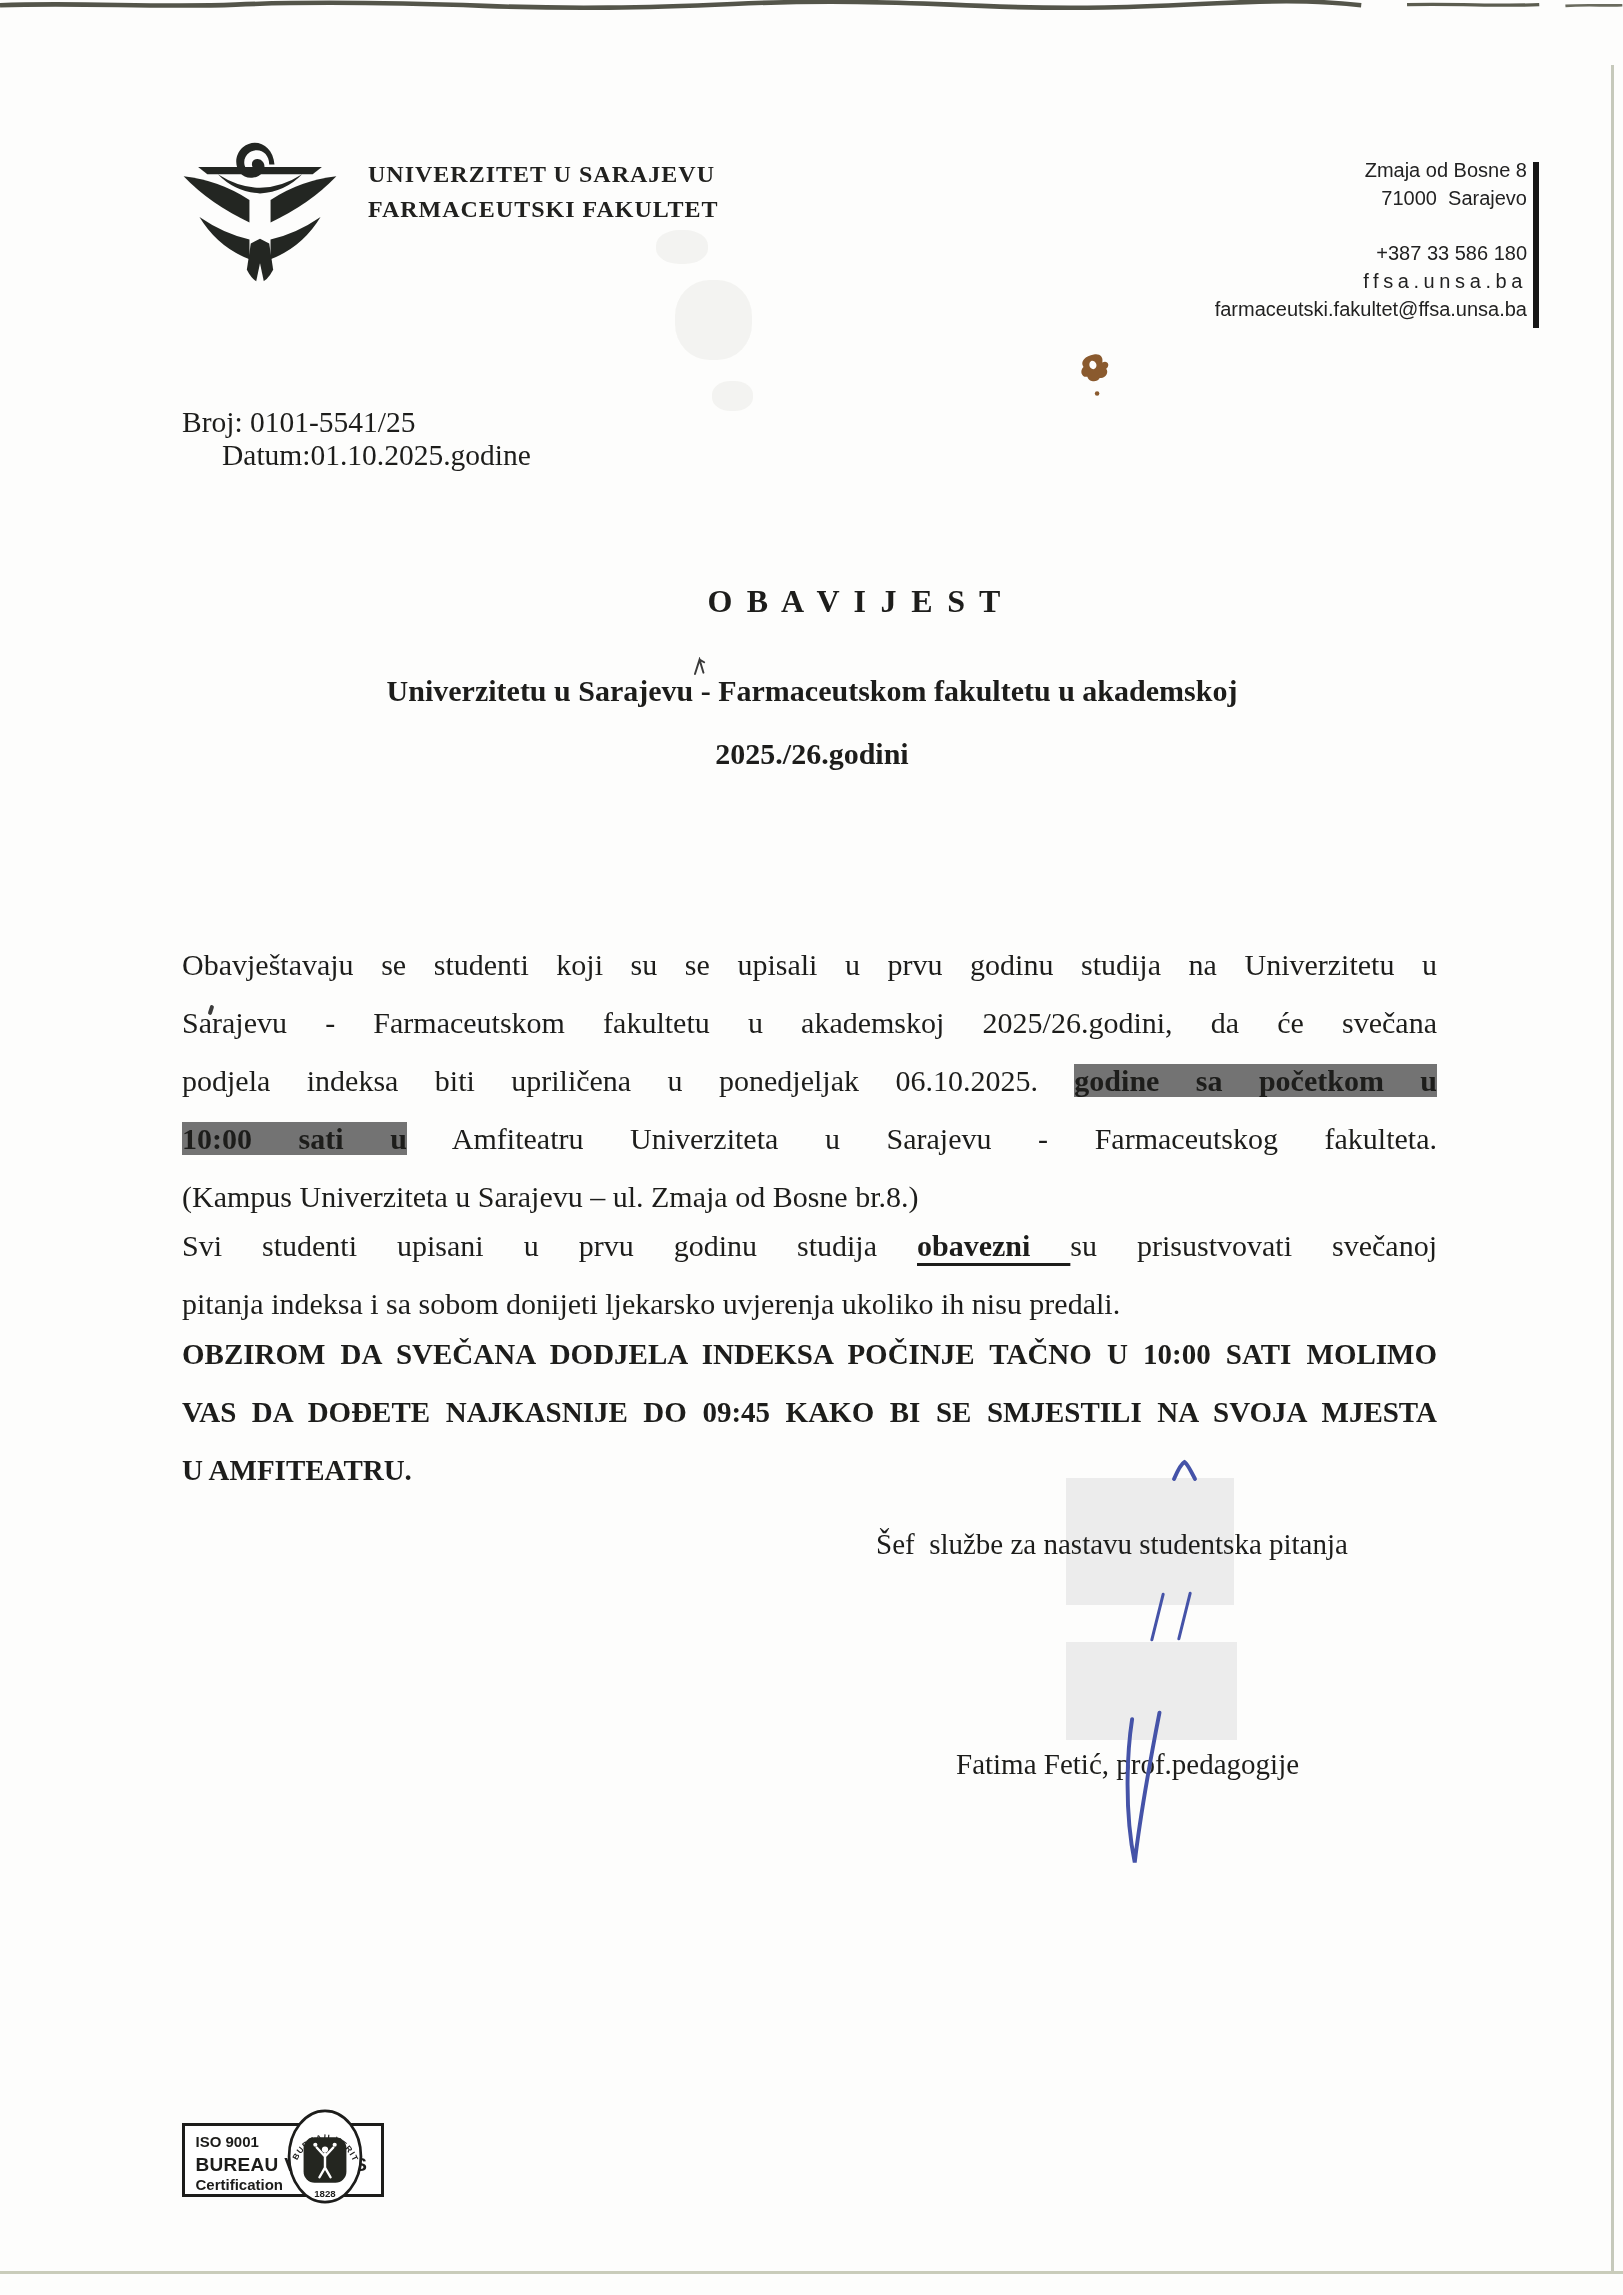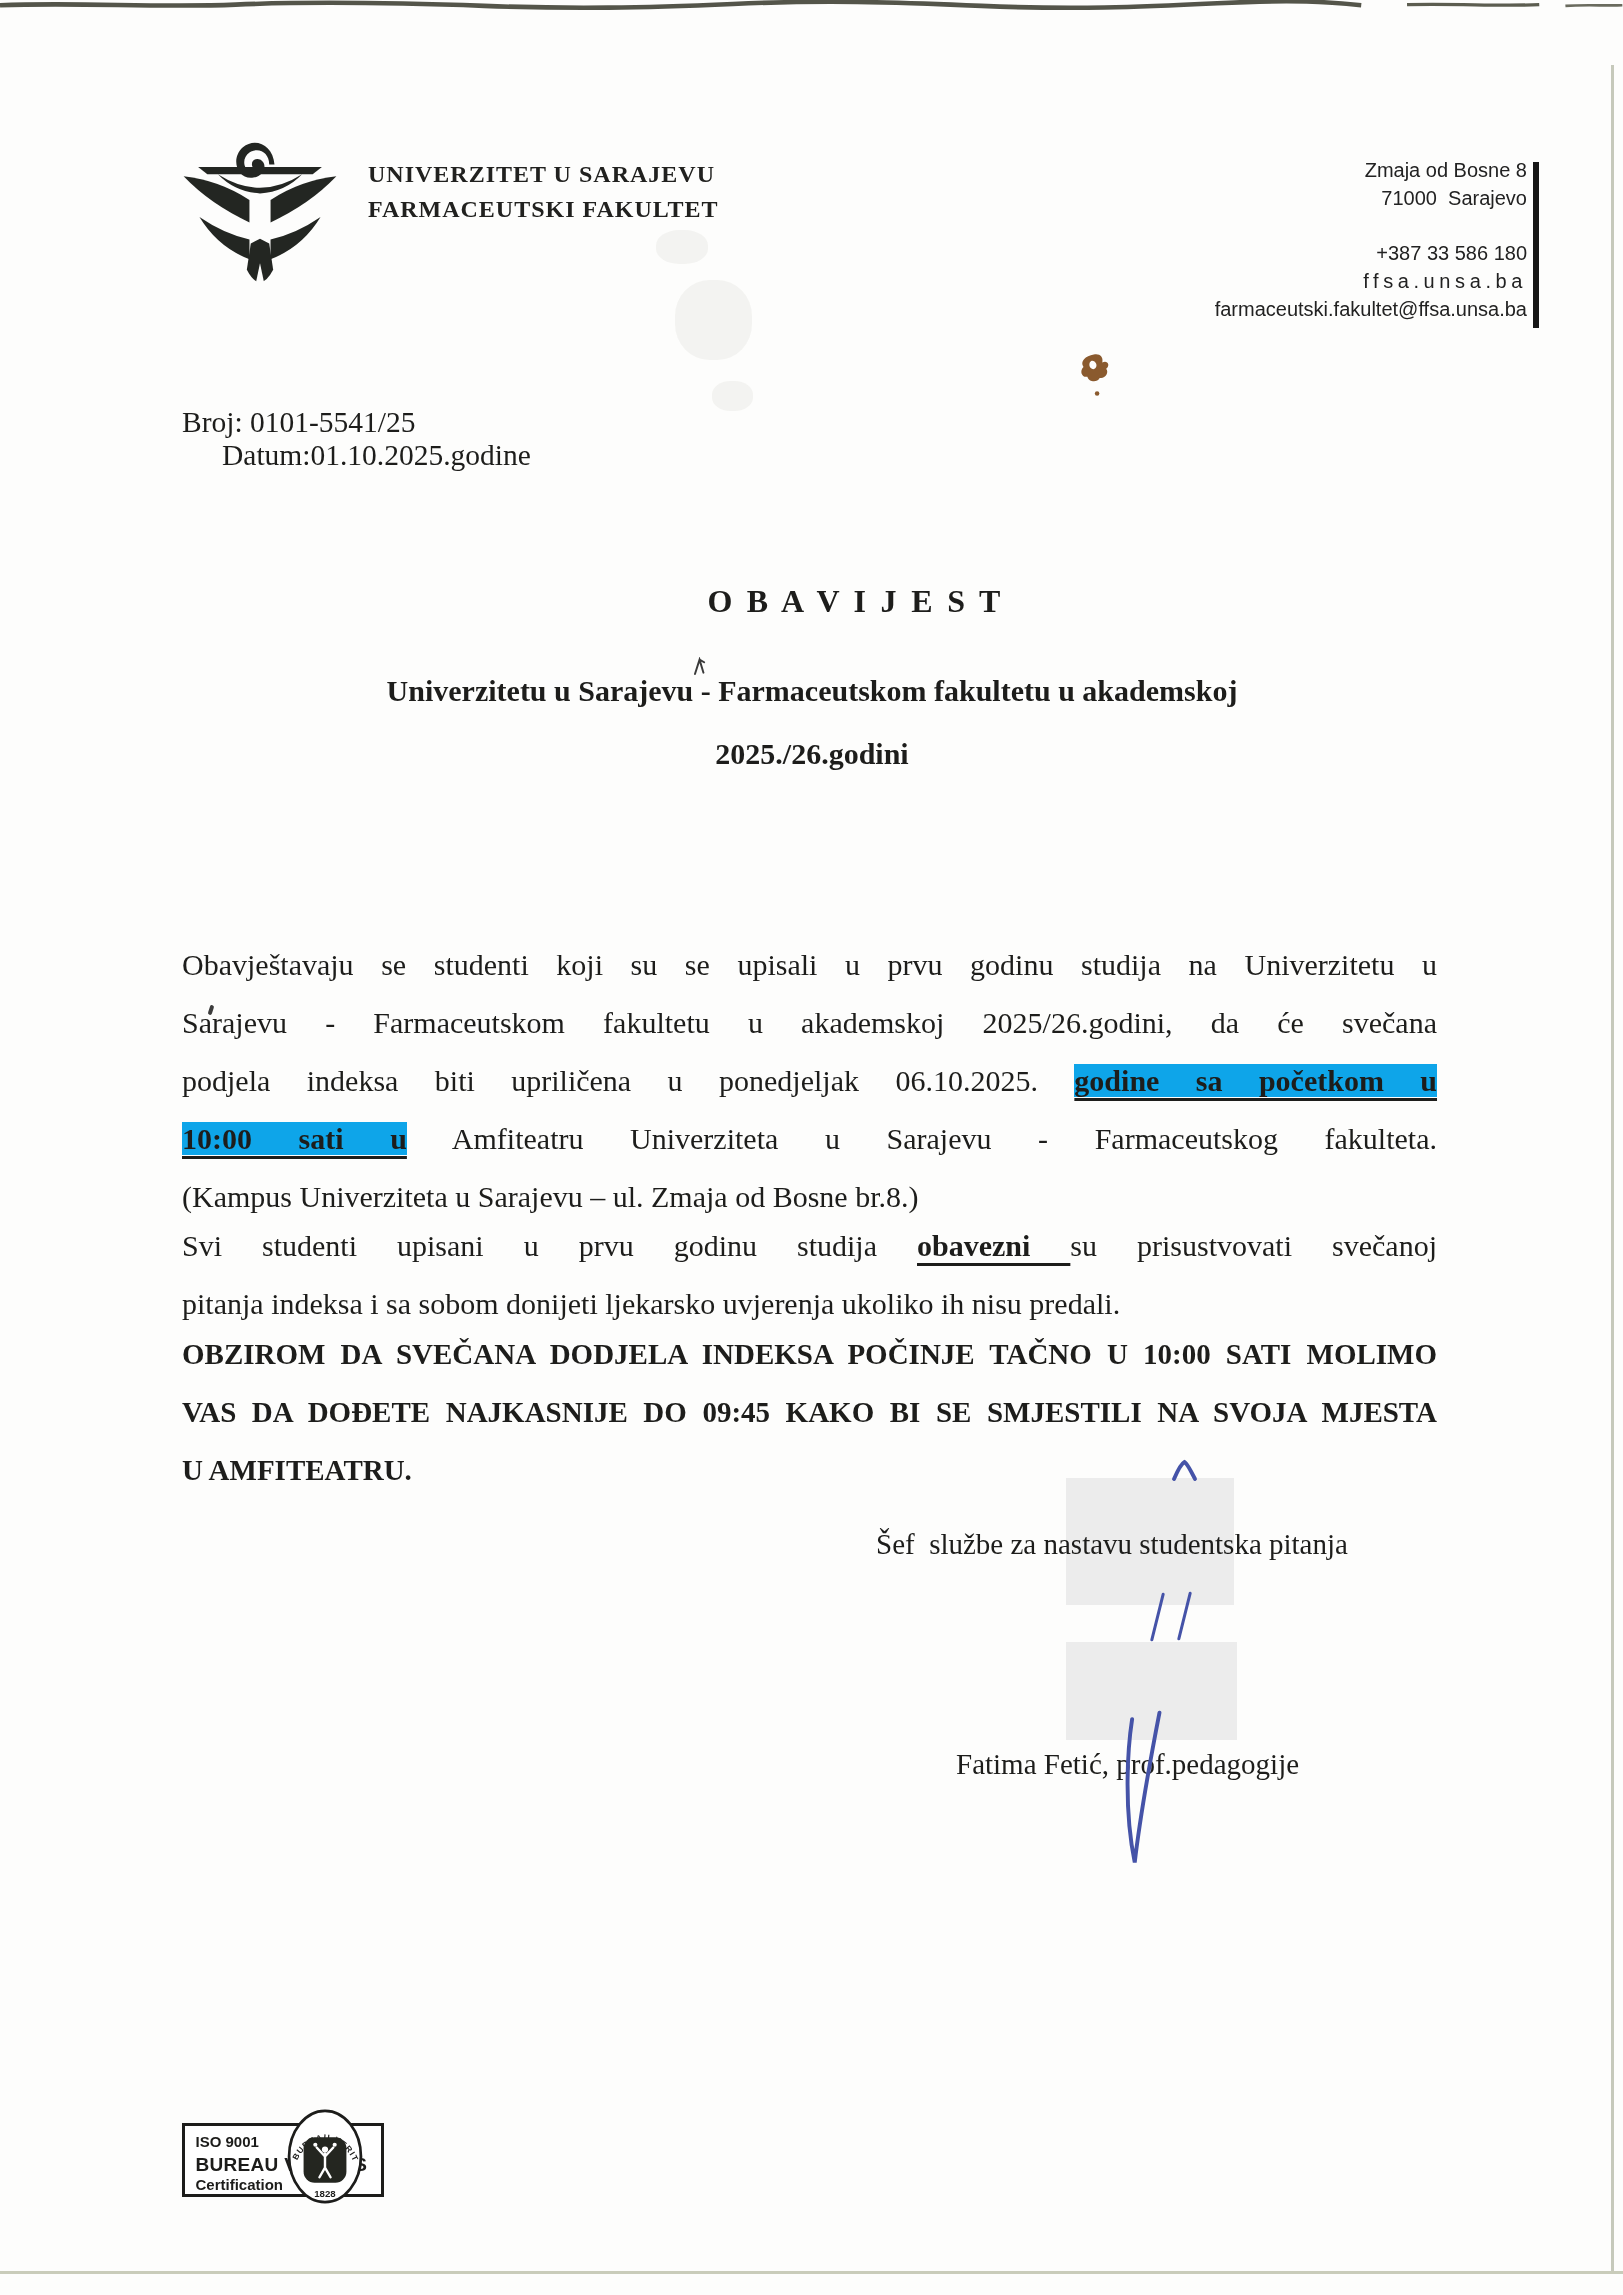--- a/index.html
+++ b/index.html
@@ -18,22 +18,22 @@
   .ref{left:182px;font-size:29.5px;}
   
   .title{left:0;width:1623px;top:583px;text-align:center;font-size:32px;font-weight:bold;letter-spacing:3.3px;padding-left:44px;}
   .subtitle{left:92px;width:1440px;top:659px;text-align:center;font-size:30px;font-weight:bold;line-height:63px;}
   
   .para{left:182px;width:1255px;font-size:30px;}
   .para .line{line-height:58px;text-align:justify;text-align-last:justify;}
   .para .line.noj{text-align:left;text-align-last:left;}
   .p3{font-size:29px;font-weight:bold;}
   .p3 .line{line-height:58px;}
-  .emph{font-weight:bold;text-decoration:underline;text-decoration-thickness:3.3px;text-underline-offset:6.5px;
-        background:#0ea5e9;}
+  .emph{font-weight:bold;text-decoration-thickness:3.3px;text-underline-offset:6.5px;
+        background:#737373;}
   .emph2{font-weight:bold;text-decoration:underline;text-decoration-thickness:3.3px;text-underline-offset:6.5px;}
   
   .redact{background:#ececec;}
   .sig-role{left:876px;top:1528px;font-size:29px;}
   .sig-name{left:956px;top:1748px;font-size:29px;}
   .pen-slash{width:3.3px;height:50px;background:#4553a8;transform:rotate(14deg);border-radius:2px;}
   
   .cert-box{left:182px;top:2123px;width:196px;height:68px;border:3.3px solid #1c1c1a;background:#fff;
             font-family:"Liberation Sans","DejaVu Sans",sans-serif;color:#1c1c1a;}
   .cert-iso{left:10.5px;top:6.5px;font-size:15px;font-weight:bold;text-align:center;}

